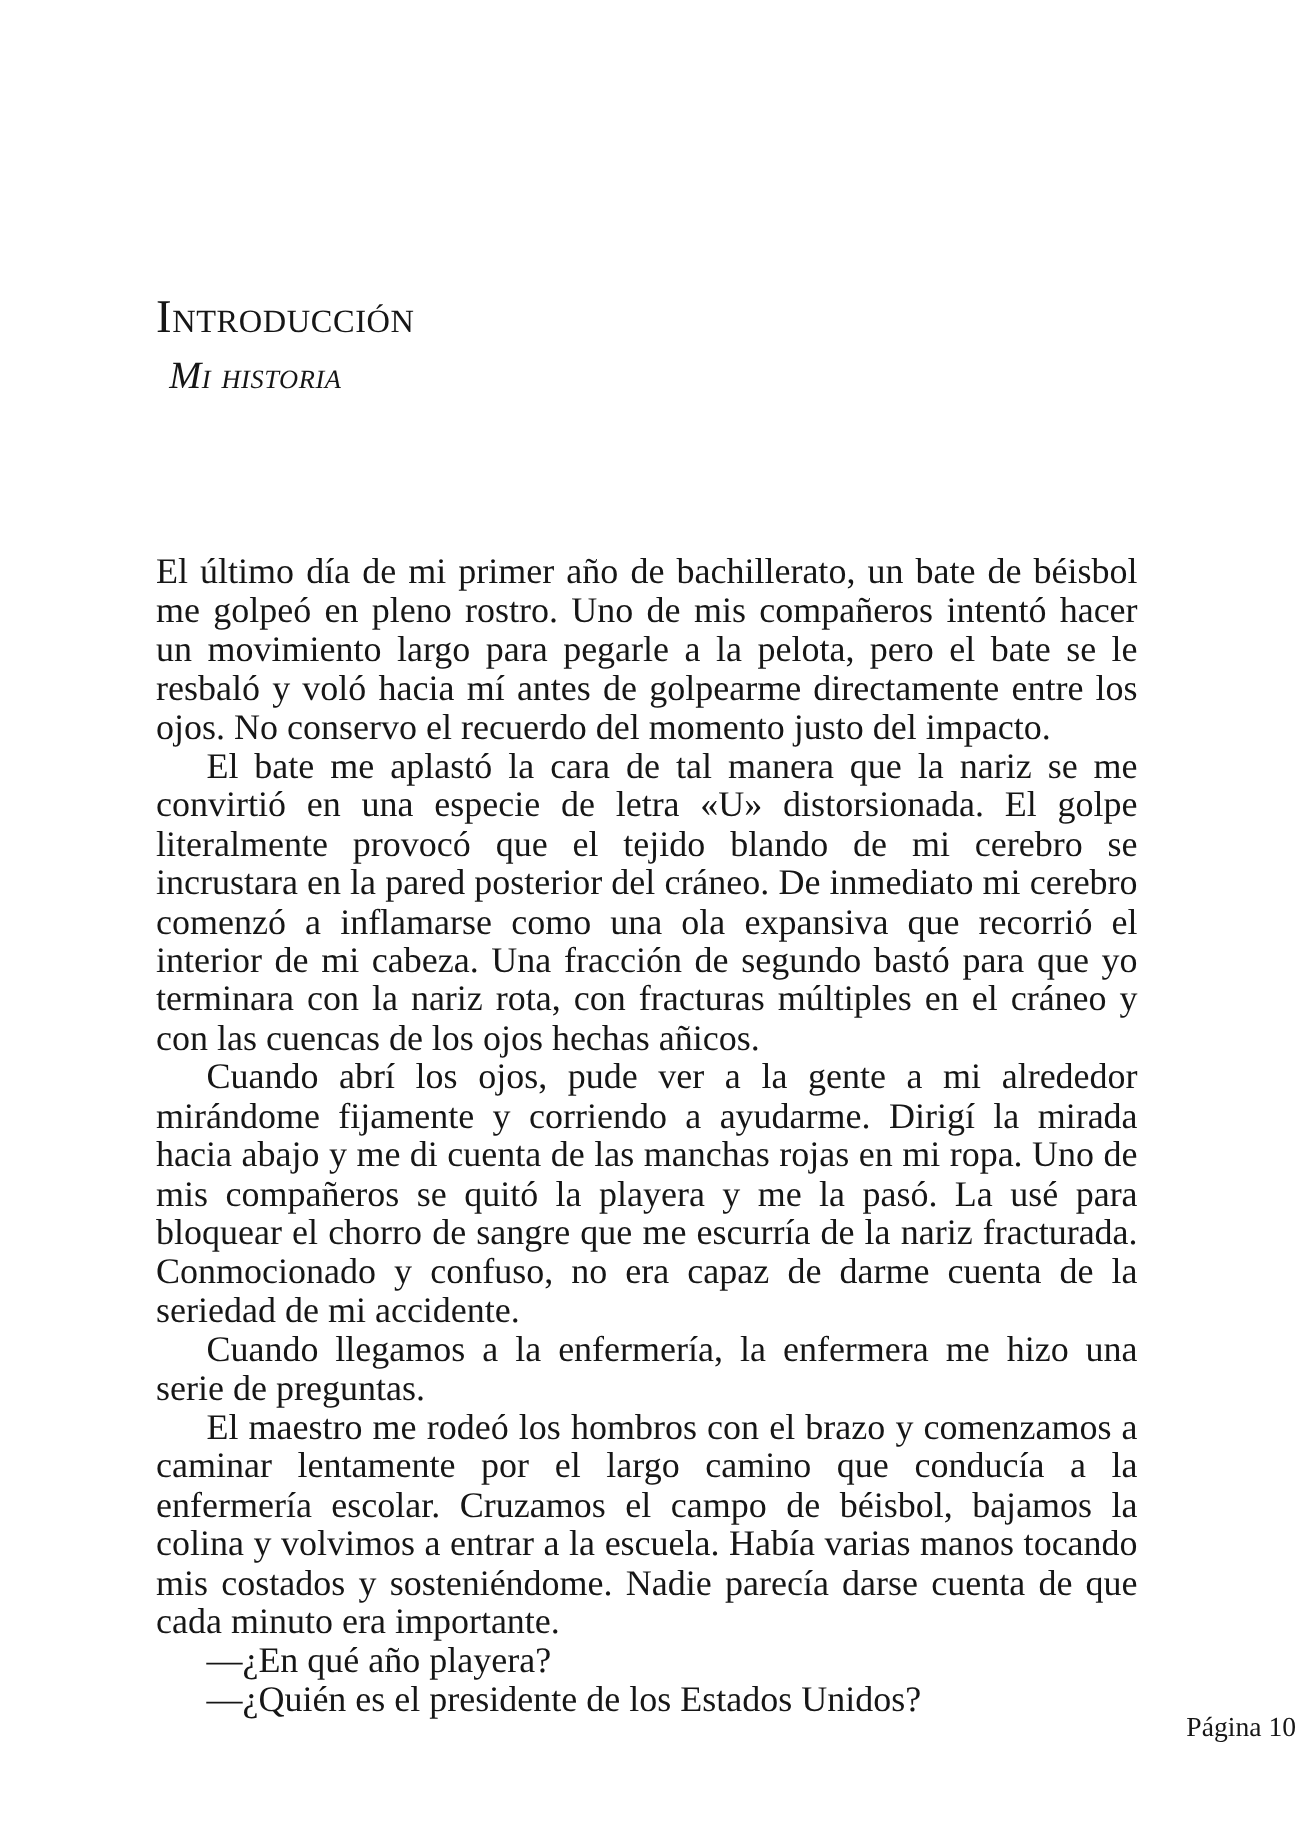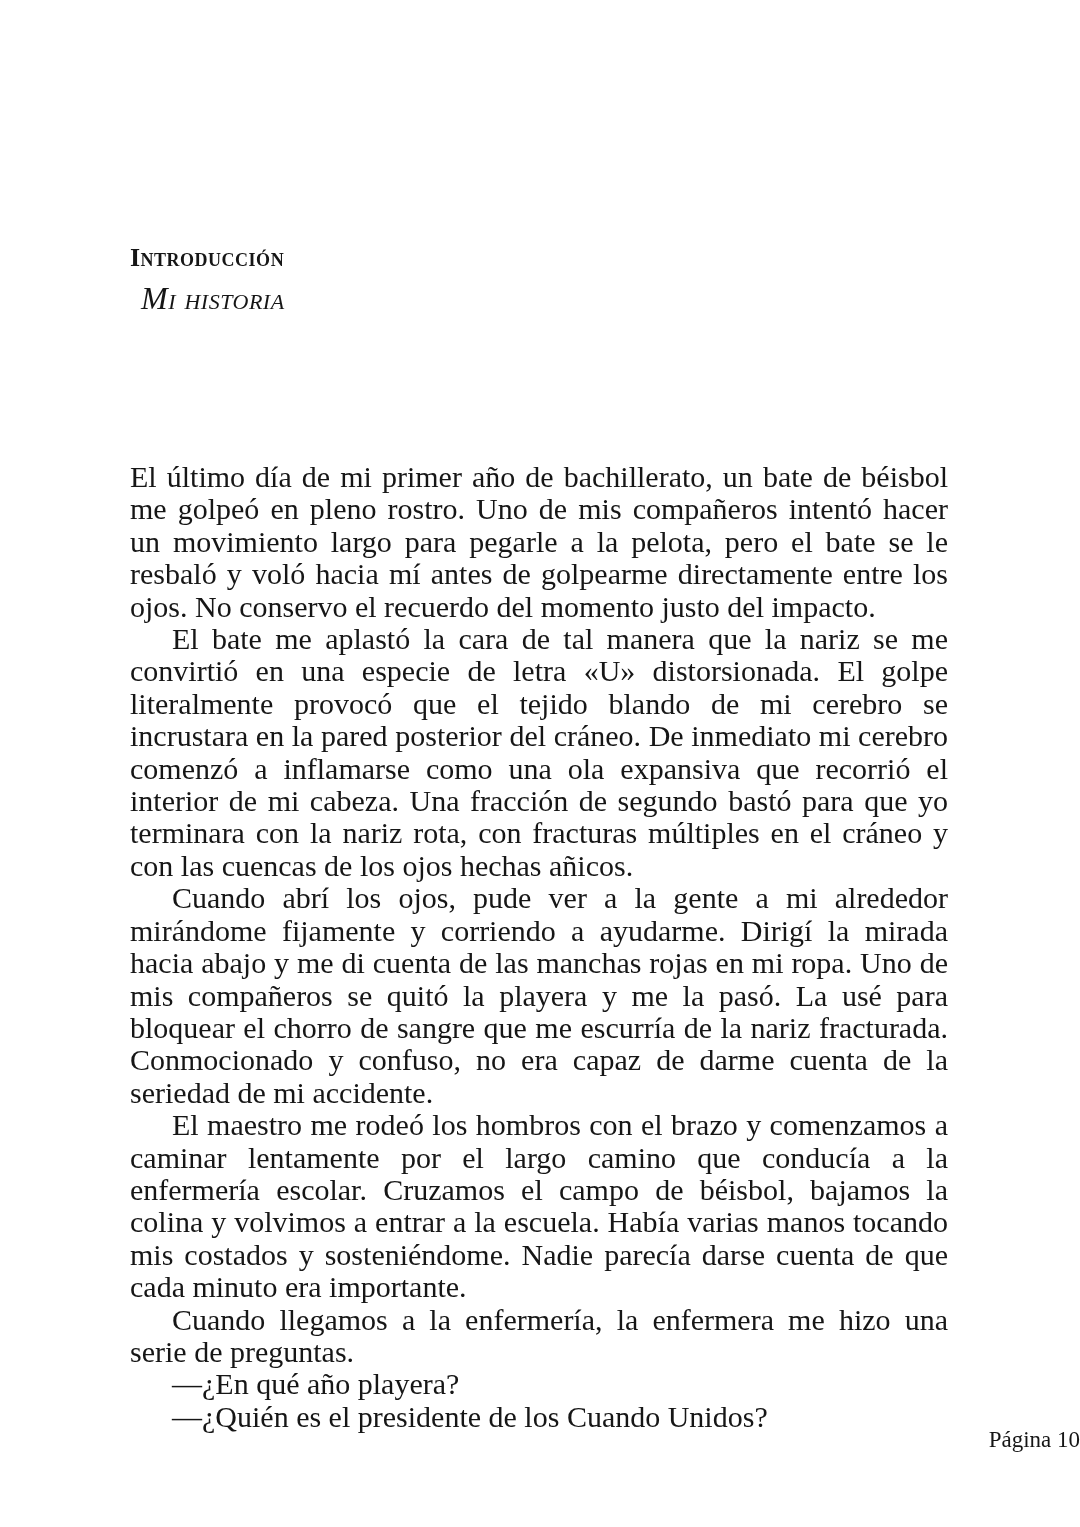--- a/index.html
+++ b/index.html
@@ -17,22 +17,22 @@
     overflow: hidden;
   }
   .chapter-head {
     position: absolute;
     top: 244px;
     left: 130px;
     right: 130px;
   }
   .chapter-title {
     margin: 0;
-    font-size: 26px;
-    font-weight: 700;
+    font-size: 39px;
+    font-weight: 400;
     font-variant: small-caps;
     letter-spacing: 0.5px;
     line-height: 1.1;
   }
   .chapter-subtitle {
     margin: 8px 0 0 11px;
     font-size: 32px;
     font-weight: 400;
     font-style: italic;
     font-variant: small-caps;
@@ -72,23 +72,23 @@
 
   <header class="chapter-head">
     <h1 class="chapter-title">Introducción</h1>
     <h2 class="chapter-subtitle">Mi historia</h2>
   </header>
 
   <main class="body-text">
     <p class="para first">El último día de mi primer año de bachillerato, un bate de béisbol me golpeó en pleno rostro. Uno de mis compañeros intentó hacer un movimiento largo para pegarle a la pelota, pero el bate se le resbaló y voló hacia mí antes de golpearme directamente entre los ojos. No conservo el recuerdo del momento justo del impacto.</p>
     <p class="para">El bate me aplastó la cara de tal manera que la nariz se me convirtió en una especie de letra «U» distorsionada. El golpe literalmente provocó que el tejido blando de mi cerebro se incrustara en la pared posterior del cráneo. De inmediato mi cerebro comenzó a inflamarse como una ola expansiva que recorrió el interior de mi cabeza. Una fracción de segundo bastó para que yo terminara con la nariz rota, con fracturas múltiples en el cráneo y con las cuencas de los ojos hechas añicos.</p>
     <p class="para">Cuando abrí los ojos, pude ver a la gente a mi alrededor mirándome fijamente y corriendo a ayudarme. Dirigí la mirada hacia abajo y me di cuenta de las manchas rojas en mi ropa. Uno de mis compañeros se quitó la playera y me la pasó. La usé para bloquear el chorro de sangre que me escurría de la nariz fracturada. Conmocionado y confuso, no era capaz de darme cuenta de la seriedad de mi accidente.</p>
+    <p class="para">Cuando llegamos a la enfermería, la enfermera me hizo una serie de preguntas.</p>
     <p class="para">El maestro me rodeó los hombros con el brazo y comenzamos a caminar lentamente por el largo camino que conducía a la enfermería escolar. Cruzamos el campo de béisbol, bajamos la colina y volvimos a entrar a la escuela. Había varias manos tocando mis costados y sosteniéndome. Nadie parecía darse cuenta de que cada minuto era importante.</p>
-    <p class="para">Cuando llegamos a la enfermería, la enfermera me hizo una serie de preguntas.</p>
     <p class="para">—¿En qué año playera?</p>
-    <p class="para">—¿Quién es el presidente de los Cuando Unidos?</p>
+    <p class="para">—¿Quién es el presidente de los Estados Unidos?</p>
   </main>
 
   <footer class="page-footer">
     <span>Página 10</span>
   </footer>
 
 </div>
 
 </body></html>

